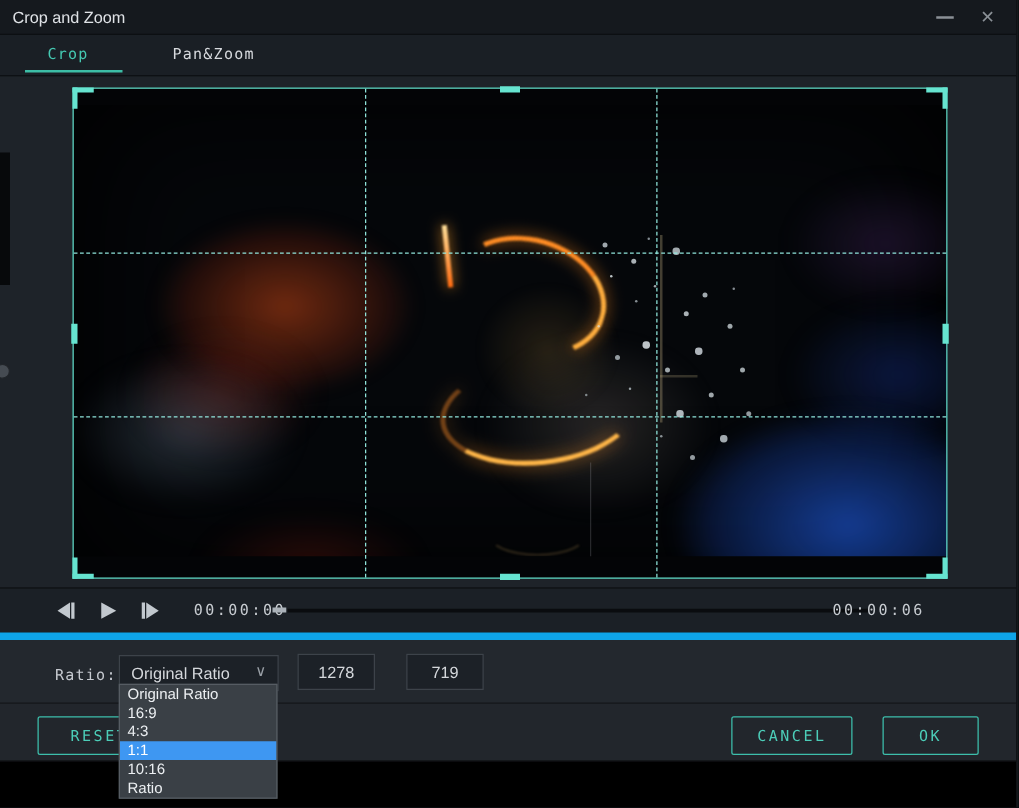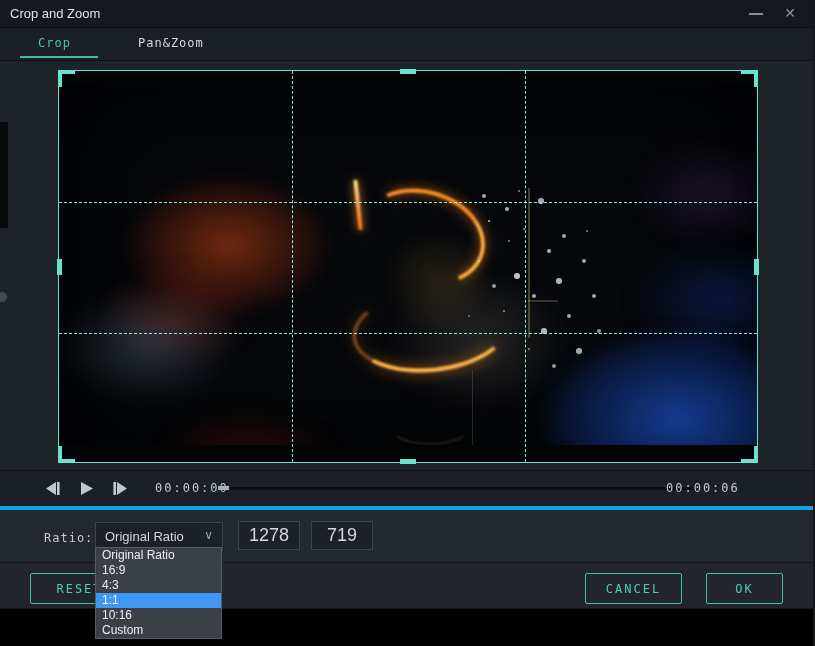--- a/index.html
+++ b/index.html
@@ -81,28 +81,28 @@
   
   .playbar{position:absolute;left:0;top:470px;width:100%;height:35px;background:#1b2026;border-top:1px solid #101316;}
   .pbtn{position:absolute;top:8px;width:22px;height:19px;cursor:pointer;}
   .pbtn svg{display:block;}
   .time{position:absolute;top:10px;font-family:"DejaVu Sans Mono",monospace;font-size:12px;color:#c7cbd0;letter-spacing:2px;}
   .time-cur{left:155px;} .time-dur{left:666px;}
   .seek{position:absolute;left:218px;top:14px;width:478px;height:6px;cursor:pointer;}
   .seek .handle{position:absolute;left:0;top:1px;width:11px;height:4px;background:#aab1b8;}
   .seek .track{position:absolute;left:12px;top:2px;width:466px;height:3px;background:#0a0c0f;}
   
-  .ratiorow{position:absolute;left:0;top:506px;width:100%;height:55px;background:#23282e;border-top:4px solid #0ea5e9;}
+  .ratiorow{position:absolute;left:0;top:506px;width:100%;height:55px;background:#23282e;border-top:6px solid #0ea5e9;}
   .ratio-label{position:absolute;left:44px;top:21px;font-family:"DejaVu Sans Mono",monospace;font-size:12px;color:#c6cad0;letter-spacing:1px;}
   .combo{position:absolute;left:95px;top:12px;width:128px;height:29px;background:#1c2127;border:1px solid #3d434a;box-sizing:border-box;cursor:pointer;}
   .combo .val{position:absolute;left:9px;top:6px;font-size:13px;color:#d5d8dc;}
   .combo .chev{position:absolute;right:9px;top:5px;color:#9aa0a7;font-size:12px;}
   .numbox{position:absolute;top:11px;height:29px;background:#1c2127;border:1px solid #3d434a;box-sizing:border-box;
-      color:#d5d8dc;font-size:18px;text-align:center;font-family:"Liberation Sans",sans-serif;padding:0;}
-  .num-w{left:238px;width:62px;} .num-h{left:311px;width:62px;}
+      color:#d5d8dc;font-size:13px;text-align:center;font-family:"Liberation Sans",sans-serif;padding:0;}
+  .num-w{left:238px;width:62px;} .num-h{left:325px;width:62px;}
   
   .droplist{position:absolute;left:95px;top:547px;width:127px;background:#3a4046;border:1px solid #565c63;box-sizing:border-box;z-index:50;}
   .dropitem{height:15px;line-height:15px;padding-left:6px;font-size:12px;color:#eceff2;cursor:pointer;white-space:nowrap;}
   .dropitem.hl{background:#3e97f2;color:#ffffff;}
   
   .footer{position:absolute;left:0;top:562px;width:100%;height:45px;background:#22262c;border-top:1px solid #14171a;border-bottom:1px solid #14171a;}
   .abtn{position:absolute;top:10px;height:31px;background:transparent;border:1px solid #3dbfac;border-radius:2px;
       color:#4ccdb8;font-family:"DejaVu Sans Mono",monospace;font-size:12px;letter-spacing:2px;cursor:pointer;box-sizing:border-box;}
   .btn-reset{left:30px;width:99px;}
   .btn-cancel{left:585px;width:97px;}
@@ -214,16 +214,16 @@
     <button class="abtn btn-cancel">CANCEL</button>
     <button class="abtn btn-ok">OK</button>
   </div>
 
   <div class="droplist" id="droplist">
       <div class="dropitem">Original Ratio</div>
       <div class="dropitem">16:9</div>
       <div class="dropitem">4:3</div>
       <div class="dropitem hl">1:1</div>
       <div class="dropitem">10:16</div>
-      <div class="dropitem">Custom</div>
+      <div class="dropitem">Ratio</div>
     </div>
 
 </div>
 
 </body></html>

